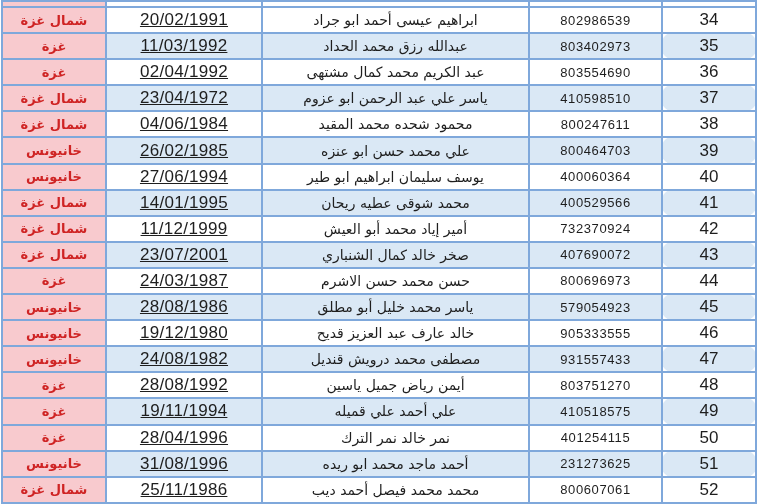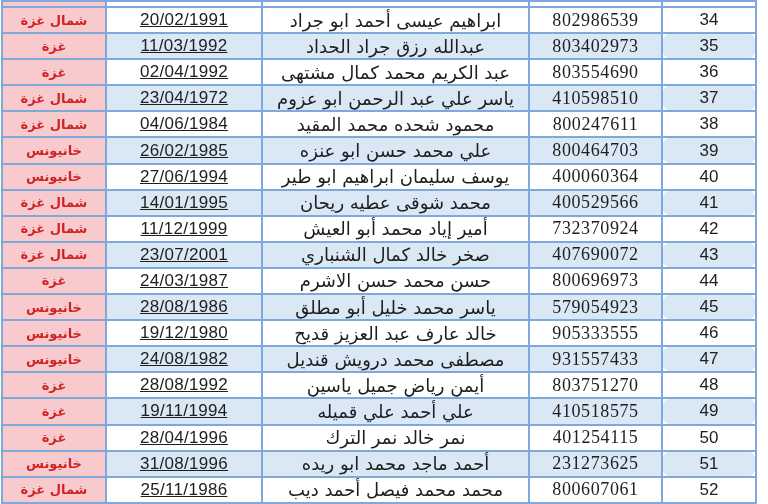--- a/index.html
+++ b/index.html
@@ -39,24 +39,24 @@
   tr.base td{background:var(--row-base);}
   tr.alt td{background:var(--row-alt);}
   tr.partial{height:6px;}
   tr.partial td{background:var(--row-base);}
   td.col-region{background:var(--region-bg) !important;
     color:var(--region-text);
     font-size:13px;font-weight:700;direction:rtl;}
   td.col-date{
     font-family:"Liberation Sans","DejaVu Sans",sans-serif;
     font-size:17px;letter-spacing:.3px;text-decoration:underline;}
-  td.col-name{font-size:18px;direction:rtl;}
+  td.col-name{font-size:14px;direction:rtl;}
   td.col-id{
-    font-family:Liberation Serif, serif;
-    font-size:18px;letter-spacing:.6px;margin-top:16px;}
+    font-family:Liberation Sans, sans-serif;
+    font-size:13px;letter-spacing:.6px;margin-top:16px;}
   td.col-num{
     font-family:"Liberation Sans","DejaVu Sans",sans-serif;
     font-size:17px;border-radius:10px;}
 </style>
 </head>
 <body>
 
 <div class="screen">
   <table class="records">
     <colgroup>
@@ -77,21 +77,21 @@
     <tr class="base">
       <td class="col-region">شمال غزة</td>
       <td class="col-date">20/02/1991</td>
       <td class="col-name">ابراهيم عيسى أحمد ابو جراد</td>
       <td class="col-id">802986539</td>
       <td class="col-num">34</td>
     </tr>
         <tr class="alt">
       <td class="col-region">غزة</td>
       <td class="col-date">11/03/1992</td>
-      <td class="col-name">عبدالله رزق جراد الحداد</td>
+      <td class="col-name">عبدالله رزق محمد الحداد</td>
       <td class="col-id">803402973</td>
       <td class="col-num">35</td>
     </tr>
         <tr class="base">
       <td class="col-region">غزة</td>
       <td class="col-date">02/04/1992</td>
       <td class="col-name">عبد الكريم محمد كمال مشتهى</td>
       <td class="col-id">803554690</td>
       <td class="col-num">36</td>
     </tr>

